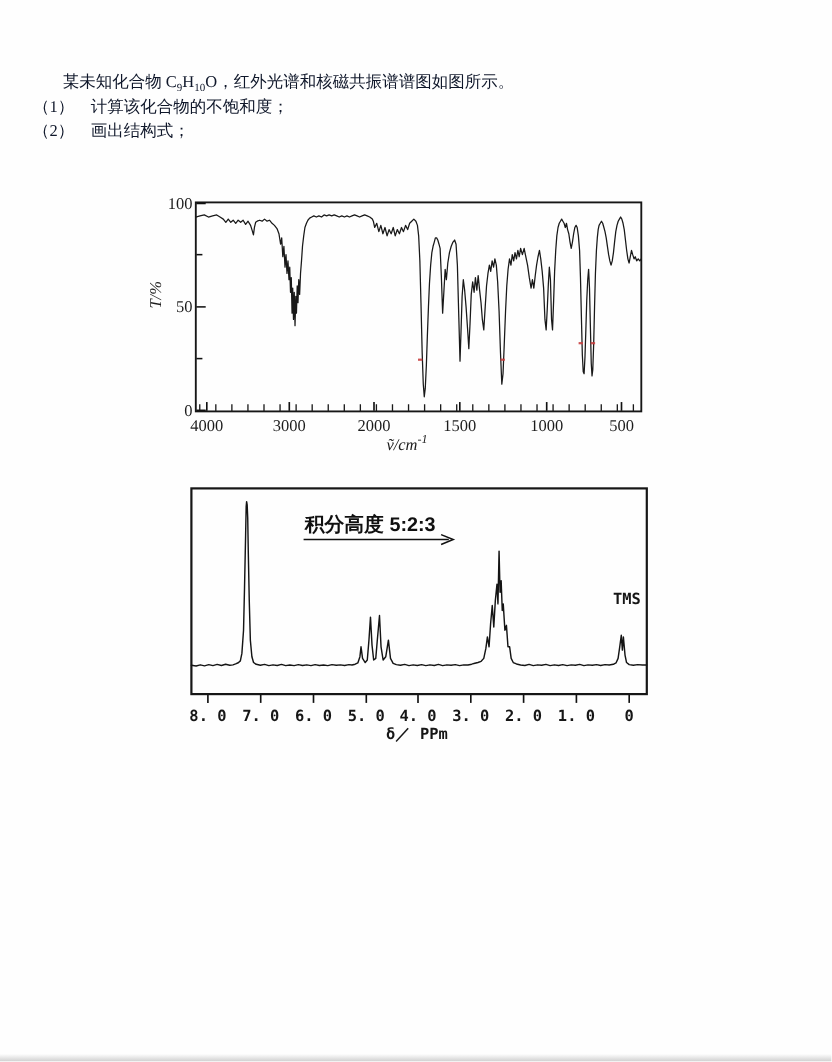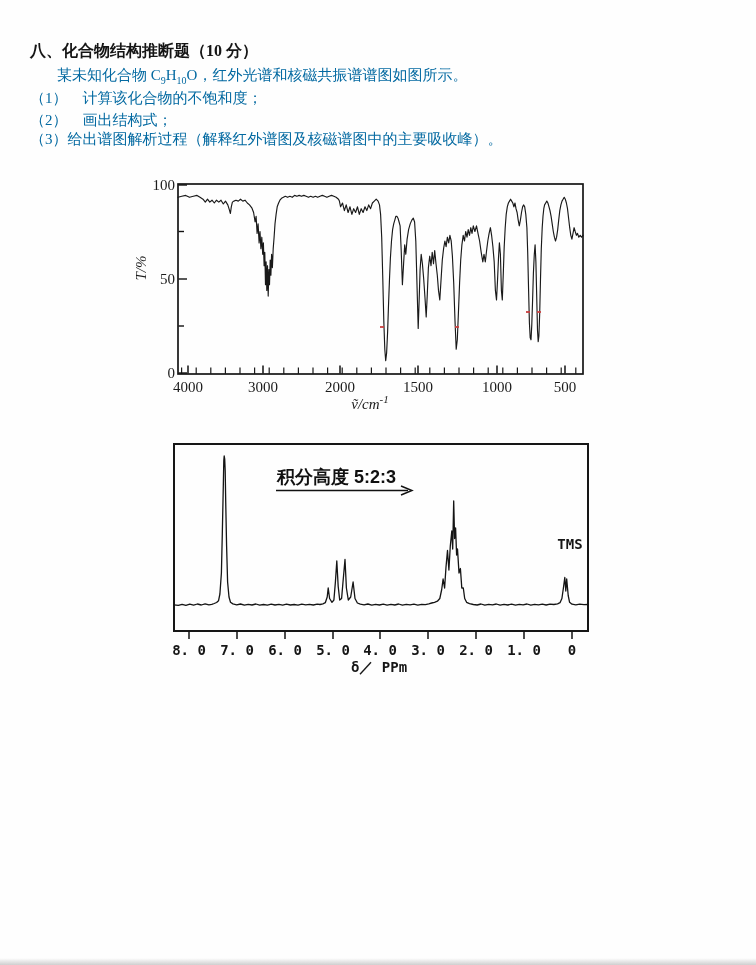--- a/index.html
+++ b/index.html
@@ -1,40 +1,38 @@
 <!DOCTYPE html>
 <html><head>
 <meta charset="utf-8">
 <style>
   html,body { margin:0; padding:0; }
   body { width:756px; height:965px; background:#ffffff; position:relative;
          font-family:"Liberation Serif", serif; }
   .page { position:absolute; left:0; top:0; width:756px; height:965px; background:#fefefe; overflow:hidden; }
-  .tline { position:absolute; margin:0; font-size:15px; line-height:20px; color:#0369a1; white-space:pre; }
+  .tline { position:absolute; margin:0; font-size:15px; line-height:20px; color:#0f172a; white-space:pre; }
   .title { font-size:16px; font-weight:bold; color:#151515; }
   sub { font-size:10px; line-height:0; }
   svg text { user-select:none; }
   .ser  { font-family:"Liberation Serif", serif; fill:#1c1c1c; font-size:15px; }
   .mono { font-family:"DejaVu Sans Mono", monospace; fill:#161616; font-size:14px; font-weight:600; }
   .cjk  { font-family:"Liberation Sans", sans-serif; fill:#101010; font-size:18px; font-weight:bold; }
   .shadow-bottom { position:absolute; left:0; bottom:0; width:756px; height:7px;
          background:linear-gradient(#ffffff, #cfcfcf); }
 </style>
 </head>
 <body>
 
 <div class="page">
 
-  <p class="tline title" style="left:30px; top:41px;">八、化合物结构推断题（10 分）</p>
 
   <p class="tline" style="left:57px; top:65px;"><span>某未知化合物 C</span><sub>9</sub><span>H</span><sub>10</sub><span>O</span><span>，红外光谱和核磁共振谱谱图如图所示。</span></p>
 
   <p class="tline" style="left:30px; top:88px;text-align:right;">（1）　计算该化合物的不饱和度；</p>
   <p class="tline" style="left:30px; top:110px;">（2）　画出结构式；</p>
-  <p class="tline" style="left:30px; top:129px;">（3）给出谱图解析过程（解释红外谱图及核磁谱图中的主要吸收峰）。</p>
 
   <svg width="756" height="965" style="position:absolute;left:0;top:0;">
 
     <g>
       <rect x="178" y="184" width="405" height="190" fill="none" stroke="#161616" stroke-width="1.7"></rect>
 
       <line x1="181" y1="370.8" x2="582" y2="370.8" stroke="#1a1a1a" stroke-width="6.5" stroke-dasharray="1.2 13.4"></line>
 
       <g stroke="#111" stroke-width="1.5">
         <line x1="188" y1="365.5" x2="188" y2="373.5"></line>

